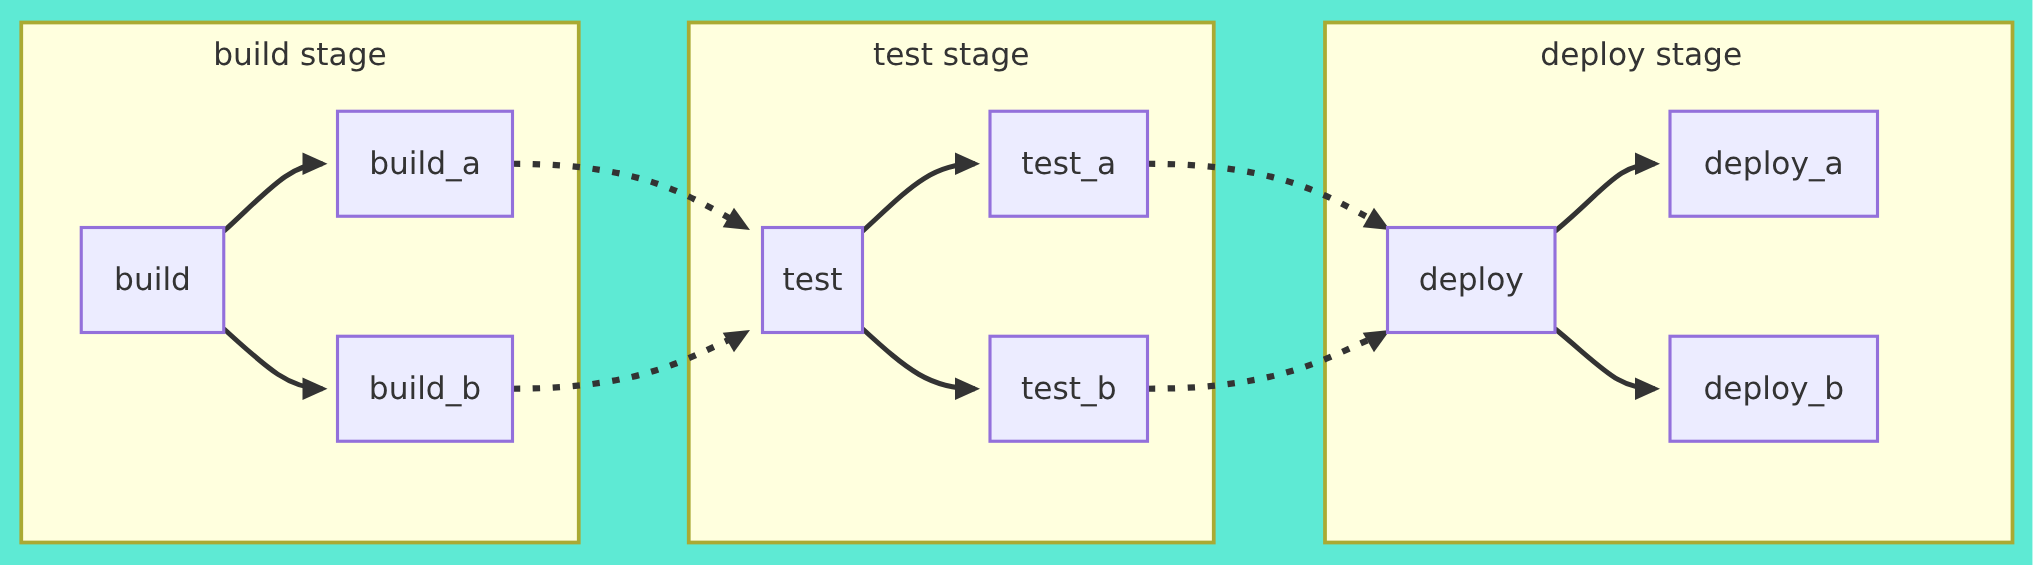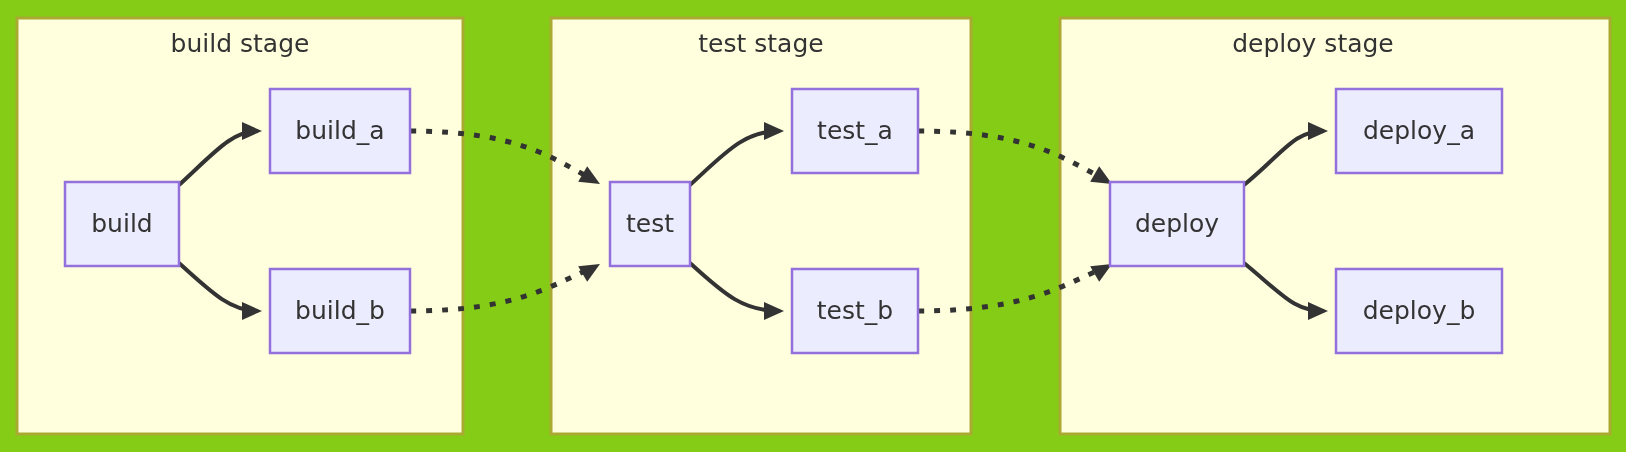--- a/index.html
+++ b/index.html
@@ -10,21 +10,21 @@
   body {
     width: 1626px;
     height: 452px;
     font-family: "DejaVu Sans", "Liberation Sans", sans-serif;
     overflow: hidden;
   }
   #diagram-root {
     position: relative;
     width: 1626px;
     height: 452px;
-    background: #84cc16;
+    background: #5eead4;
   }
   svg.diagram-svg {
     position: absolute;
     top: 0;
     left: 0;
     width: 1626px;
     height: 452px;
     display: block;
   }
   .cluster-rect {

